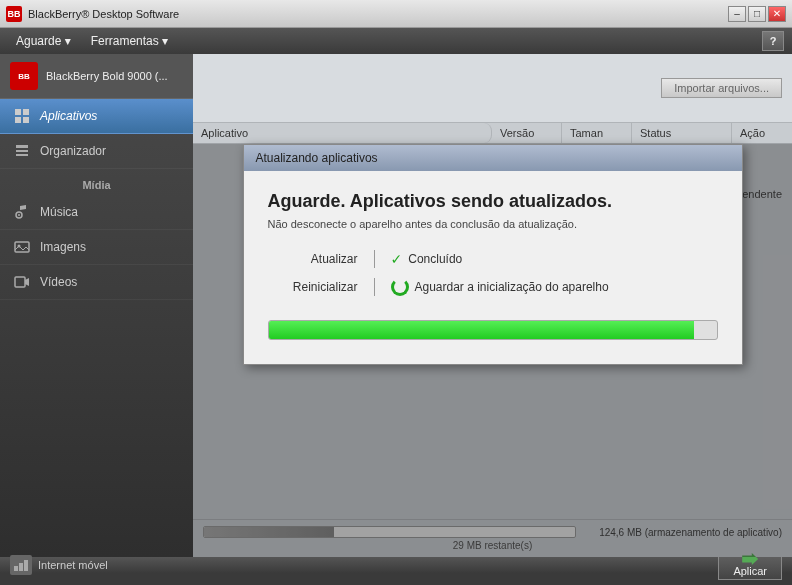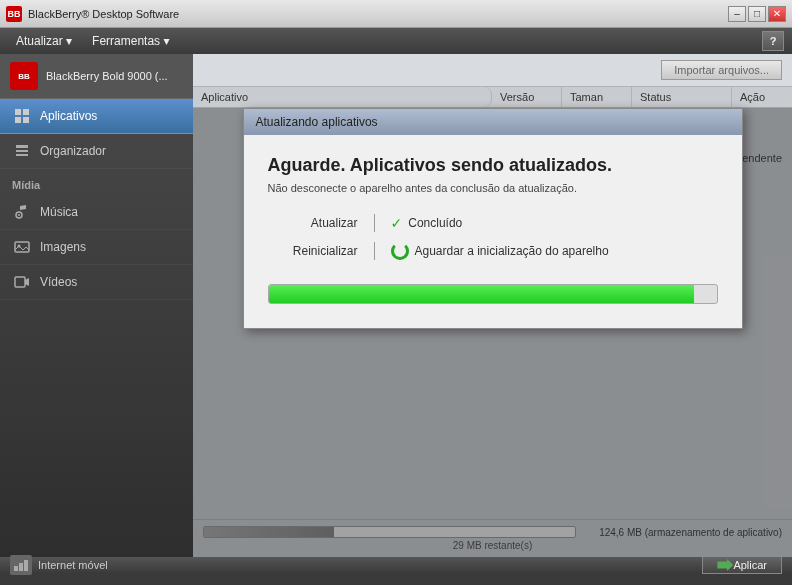--- a/index.html
+++ b/index.html
@@ -122,46 +122,48 @@
       gap: 8px;
       padding: 7px 12px;
       color: #ccc;
       font-size: 12px;
       cursor: pointer;
       border-bottom: 1px solid rgba(255,255,255,0.05);
     }
     .sidebar-nav-item.active {
       background: linear-gradient(to bottom, #5a8fcc, #3a6fa0);
       color: white;
+      font-style: italic;
     }
     .nav-icon {
       width: 20px; height: 20px;
       display: flex; align-items: center; justify-content: center;
       flex-shrink: 0;
     }
     .section-header {
       color: #aaa;
       font-size: 11px;
       padding: 10px 12px 4px;
       font-weight: bold;
+      text-align: center;
     }
 
     
     .content-area {
       flex: 1;
       background: #d0d4d8;
       display: flex;
       flex-direction: column;
       position: relative;
     }
     .content-toolbar {
       display: flex;
       align-items: center;
       justify-content: flex-end;
-      padding: 6px 10px;
+      padding: 24px 10px;
       background: #d8dce0;
       border-bottom: 1px solid #b0b4b8;
     }
     .import-btn {
       background: linear-gradient(to bottom, #e8e8e8, #c8c8c8);
       border: 1px solid #999;
       padding: 3px 12px;
       font-size: 11px;
       color: #666;
       cursor: pointer;
@@ -209,21 +211,21 @@
       border-radius: 2px;
       display: flex; align-items: center; justify-content: center;
     }
     .apply-btn {
       background: linear-gradient(to bottom, #666, #444);
       border: 1px solid #888;
       color: #eee;
       font-size: 11px;
       padding: 2px 14px;
       cursor: pointer;
-      display: flex; align-items: center; gap: 0;
+      display: flex; align-items: center; gap: 0; flex-direction: column;
     }
     .apply-icon {
       width: 16px; height: 12px;
       background: #5a5;
       clip-path: polygon(0 20%, 60% 20%, 60% 0%, 100% 50%, 60% 100%, 60% 80%, 0 80%);
     }
     .storage-bar-container {
       display: flex;
       align-items: center;
       gap: 23px;
@@ -361,21 +363,21 @@
   </div>
   <span class="title-bar-text">BlackBerry® Desktop Software</span>
   <div class="title-bar-buttons">
     <button class="title-btn">–</button>
     <button class="title-btn">□</button>
     <button class="title-btn close">✕</button>
   </div>
 </div>
 
 <div class="menu-bar">
-  <div class="menu-item">Atualizar ▾</div>
+  <div class="menu-item">Aguarde ▾</div>
   <div class="menu-item">Ferramentas ▾</div>
   <div class="menu-spacer"></div>
   <div class="help-btn">?</div>
 </div>
 
 <div class="main-layout">
 
   <div class="sidebar">
     <div class="device-item">
       <div class="device-icon">

